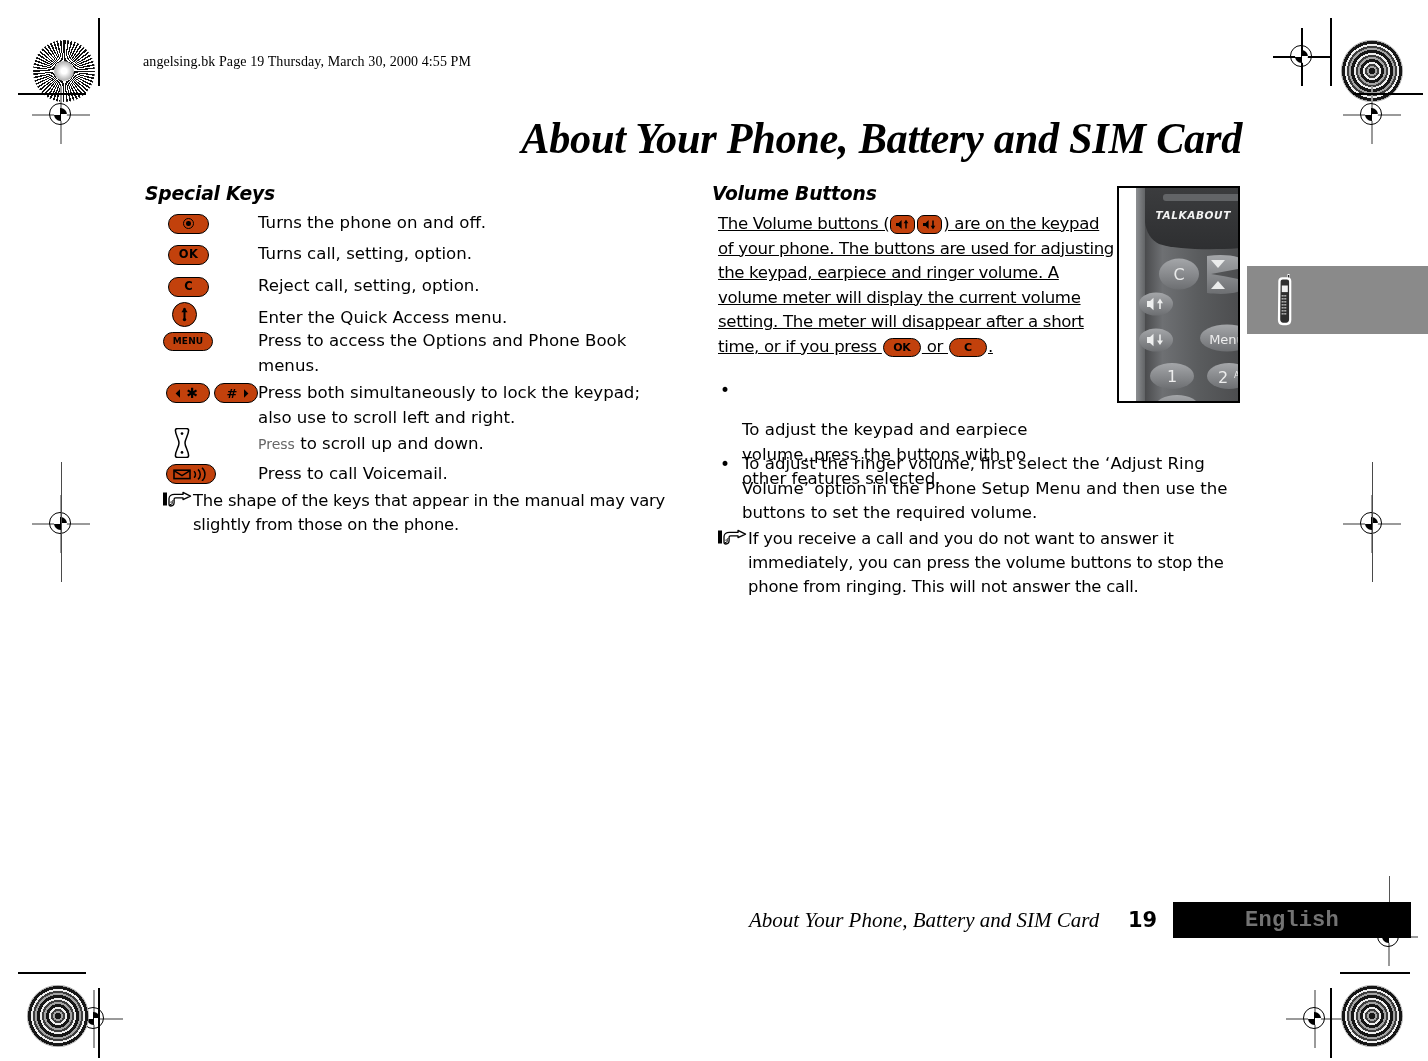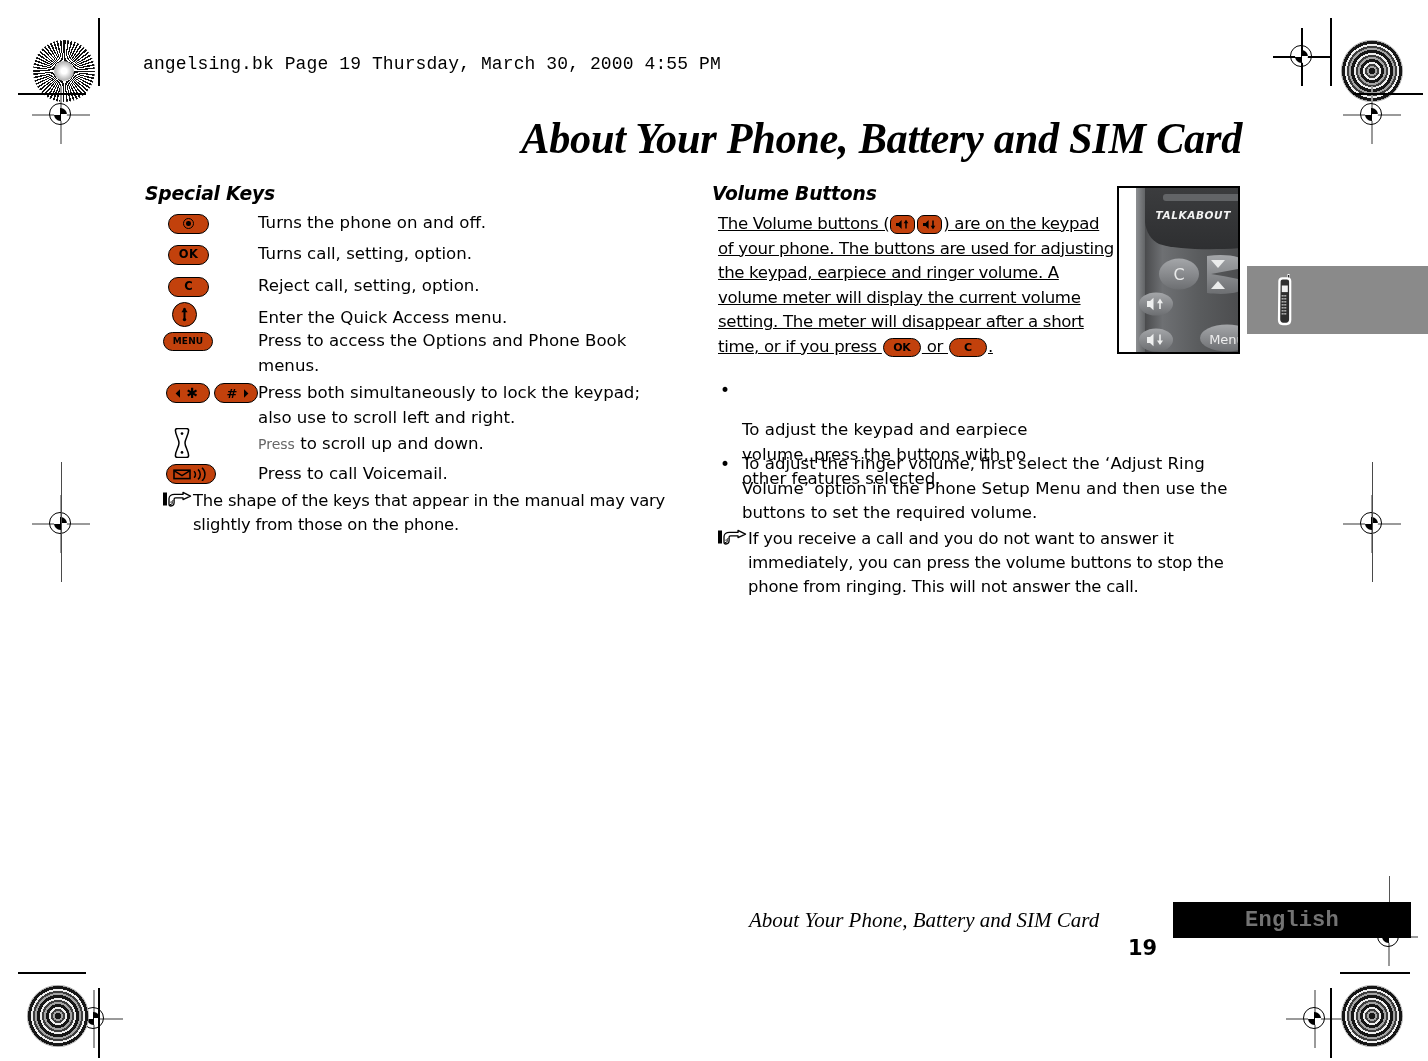--- a/index.html
+++ b/index.html
@@ -25,21 +25,21 @@
        repeating-conic-gradient(#111 0deg 3.2deg,#fff 3.2deg 6.4deg);
      box-shadow:inset 0 0 0 0 #fff;}
   .starburst::after{content:"";position:absolute;left:21px;top:21px;width:20px;height:20px;
      border-radius:50%;background:radial-gradient(circle,#fff 20%,#bdbdbd 60%,#8d8d8d 100%);}
   .rings{position:absolute;width:62px;height:62px;border-radius:50%;
      background:
        repeating-radial-gradient(circle,#2b2b2b 0 3px,#9d9d9d 3px 5px,#4a4a4a 5px 7px,#d8d8d8 7px 9px);
      filter:contrast(1.25);}
 
   
-  .filehdr{font-family:Liberation Mono, monospace;font-size:18px;
+  .filehdr{font-family:Liberation Serif, serif;font-size:14px;
      letter-spacing:.1px;white-space:nowrap;}
 
   
   .chaptitle{font-family:"Liberation Serif","DejaVu Serif",serif;
      font-weight:bold;font-style:italic;font-size:45px;letter-spacing:-.3px;
      white-space:nowrap;text-align:right;transform:scaleX(.94);transform-origin:right center;}
 
   
   .sechead{font-family:"DejaVu Sans",sans-serif;font-weight:bold;font-style:italic;
      font-size:19.5px;letter-spacing:-.2px;white-space:nowrap;transform:scaleX(.96);
@@ -332,21 +332,21 @@
       <rect x="10.6" y="35" width="2.1" height="1.6"></rect>
         <rect x="13.2" y="35" width="2.1" height="1.6"></rect>
       <rect x="10.6" y="38" width="2.1" height="1.6"></rect>
         <rect x="13.2" y="38" width="2.1" height="1.6"></rect>
       <rect x="10.6" y="41" width="2.1" height="1.6"></rect>
         <rect x="13.2" y="41" width="2.1" height="1.6"></rect>
     </g>
   </svg>
 </div>
 
-<div class="photoframe" style="left:1117px;top:186px;width:123px;height:168px;">
+<div class="photoframe" style="left:1117px;top:186px;width:123px;height:217px;">
   <div class="photo">
     <svg width="123" height="217" viewBox="0 0 123 217" preserveAspectRatio="none" style="position:absolute;left:0;top:0;">
       <defs>
         <linearGradient id="bodyG" x1="0" y1="0" x2="1" y2="0">
           <stop offset="0%" stop-color="#4a4b4d"></stop>
           <stop offset="18%" stop-color="#6e7073"></stop>
           <stop offset="55%" stop-color="#5a5c5e"></stop>
           <stop offset="100%" stop-color="#4b4c4e"></stop>
         </linearGradient>
         <linearGradient id="edgeG" x1="0" y1="0" x2="1" y2="0">
@@ -407,16 +407,16 @@
       <ellipse cx="110" cy="188" rx="22" ry="13" fill="url(#keyG)"></ellipse>
       <text x="104" y="195" font-family="DejaVu Sans" font-size="16" fill="#ededed" text-anchor="middle">2</text>
       <text x="115" y="190" font-family="DejaVu Sans" font-size="8" fill="#ededed">ABC</text>
 
       <ellipse cx="58" cy="219" rx="22" ry="12" fill="url(#keyG)"></ellipse>
     </svg>
   </div>
 </div>
 
 <div class="abs footer-title" style="left:749px;top:908px;">About Your Phone, Battery and SIM Card</div>
-<div class="abs footer-page" style="left:1128px;top:908px;margin-top:28px;">19</div>
+<div class="abs footer-page" style="left:1128px;top:908px;">19</div>
 <div class="langbar" style="left:1173px;top:902px;width:238px;height:36px;">
   <span>English</span>
 </div>
 
 </body></html>

